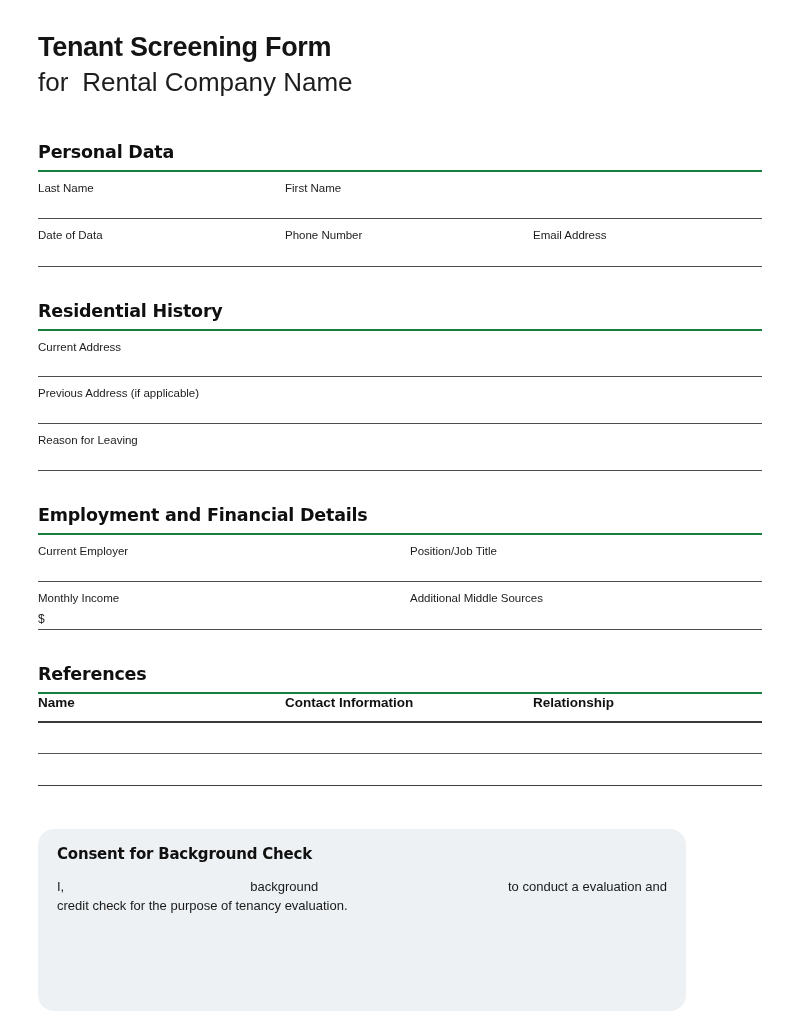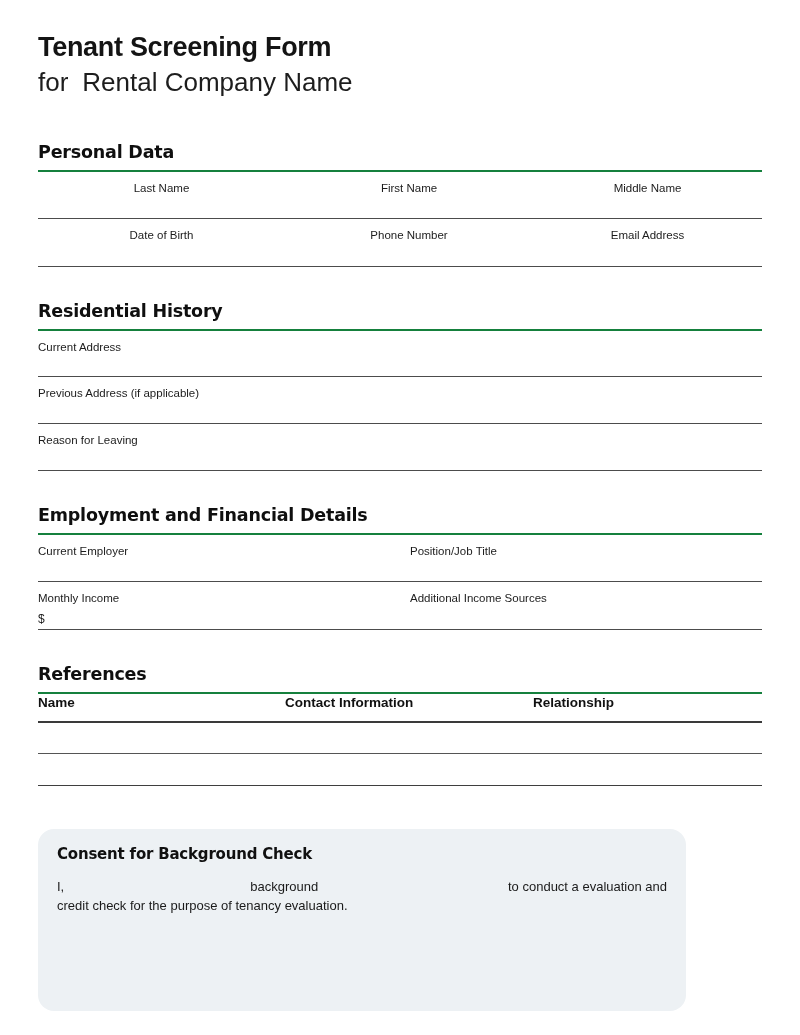--- a/index.html
+++ b/index.html
@@ -29,21 +29,21 @@
     font-family: "DejaVu Sans", sans-serif;
     font-weight: 700; font-size: 17.5px; letter-spacing: -0.2px;
     color: #0f0f0f;
     padding-bottom: 8px;
     border-bottom: 2px solid #15803d;
   }
   .mt-section { margin-top: 34px; }
   .mt-first-section { margin-top: 44px; }
 
   .field-row { display: grid; border-bottom: 1px solid #4c4c4c; }
-  .cols-3 { grid-template-columns: 247px 248px 229px; text-align: center; }
+  .cols-3 { grid-template-columns: 247px 248px 229px; }
   .cols-2 { grid-template-columns: 372px 352px; }
   .row-h { height: 47px; }
   .row-h2 { height: 48px; }
 
   .field-label {
     font-size: 11.5px; color: #1c1c1c; line-height: 14px;
     padding-top: 9px; display: block;
   }
   .currency {
     font-size: 12px; color: #1c1c1c; line-height: 14px;
@@ -93,27 +93,24 @@
     </div>
 
     <div class="section-heading mt-first-section">Personal Data</div>
     <div class="field-row cols-3 row-h">
       <div class="cell">
         <span class="field-label">Last Name</span>
       </div>
       <div class="cell">
         <span class="field-label">First Name</span>
       </div>
-      <div class="cell">
-        <span class="field-label">Middle Name</span>
-      </div>
     </div>
     <div class="field-row cols-3 row-h2">
       <div class="cell">
-        <span class="field-label">Date of Birth</span>
+        <span class="field-label">Date of Data</span>
       </div>
       <div class="cell">
         <span class="field-label">Phone Number</span>
       </div>
       <div class="cell">
         <span class="field-label">Email Address</span>
       </div>
     </div>
 
     <div class="section-heading mt-section">Residential History</div>
@@ -135,21 +132,21 @@
       <div class="cell">
         <span class="field-label">Position/Job Title</span>
       </div>
     </div>
     <div class="field-row cols-2 row-h2">
       <div class="cell">
         <span class="field-label">Monthly Income</span>
         <span class="currency">$</span>
       </div>
       <div class="cell">
-        <span class="field-label">Additional Income Sources</span>
+        <span class="field-label">Additional Middle Sources</span>
       </div>
     </div>
 
     <div class="section-heading mt-section">References</div>
     <div class="ref-header-row">
       <div class="ref-header">Name</div>
       <div class="ref-header">Contact Information</div>
       <div class="ref-header">Relationship</div>
     </div>
     <div class="ref-empty-row"></div>

